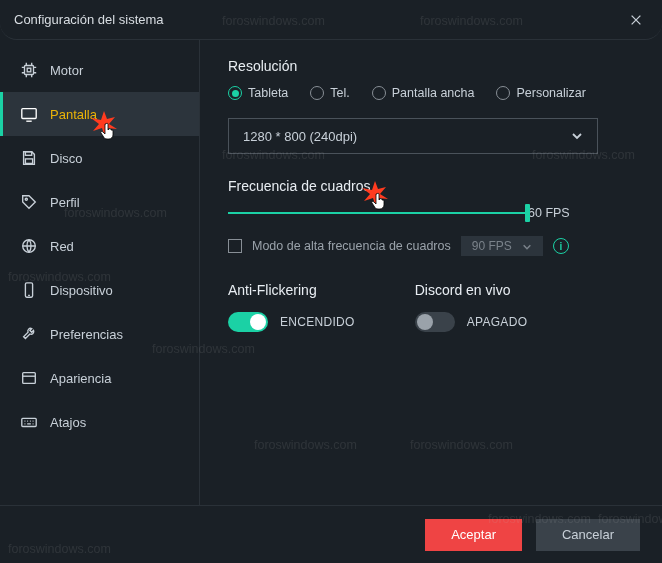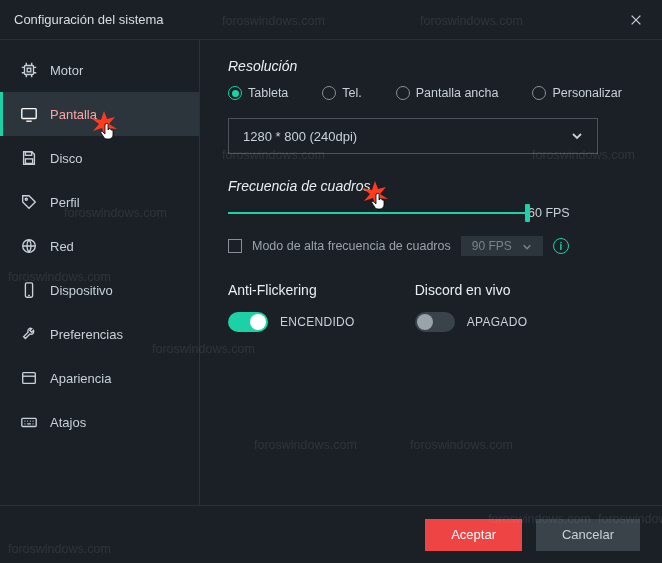--- a/index.html
+++ b/index.html
@@ -11,20 +11,21 @@
     color: #c8d0d8;
     overflow: hidden;
     position: relative;
   }
   .titlebar {
     height: 40px;
     display: flex; align-items: center;
     padding: 0 14px;
     border-bottom: 1px solid #2a3138;
     justify-content: space-between;
+    border-radius: 17px;
   }
   .titlebar .title { font-size: 13px; color: #d8dde2; }
   .close-btn {
     width: 24px; height: 24px;
     display:flex; align-items:center; justify-content:center;
     color:#c8d0d8; cursor:pointer; font-size:16px;
   }
   .main { display:flex; height: calc(100% - 40px - 58px); }
   .sidebar {
     width: 200px;
@@ -33,32 +34,32 @@
   }
   .side-item {
     display:flex; align-items:center; gap:12px;
     height:44px; padding:0 20px;
     color:#c8d0d8; cursor:pointer;
     font-size:13px;
     position:relative;
   }
   .side-item.active {
     background:#2c343c;
-    color:#fca5a5;
+    color:#eab308;
   }
   .side-item.active::before {
     content:""; position:absolute; left:0; top:0; bottom:0;
     width:3px; background:#1bd1a5;
   }
   .side-icon { width:18px; height:18px; display:flex; align-items:center; justify-content:center; flex-shrink:0; }
   .side-icon svg { stroke:#c8d0d8; fill:none; stroke-width:1.5; }
   .side-item.active .side-icon svg { stroke:#fff; }
   .content { flex:1; padding:18px 28px 10px 28px; overflow:auto; }
-  .section-title { font-size:14px; color:#e8edf2; margin-bottom:12px;font-style:italic; }
-  .radio-row { display:flex; gap:34px; align-items:flex-start; margin-bottom:18px; flex-wrap:wrap; }
+  .section-title { font-size:14px; color:#e8edf2; margin-bottom:12px; }
+  .radio-row { display:flex; gap:22px; align-items:flex-start; margin-bottom:18px; flex-wrap:wrap; }
   .radio-opt { display:flex; align-items:center; gap:6px; cursor:pointer; font-size:12.5px; }
   .radio-circle {
     width:14px; height:14px; border-radius:50%;
     border:1.5px solid #888f96; position:relative; flex-shrink:0;
   }
   .radio-opt.selected .radio-circle { border-color:#1bd1a5; }
   .radio-opt.selected .radio-circle::after {
     content:""; position:absolute; inset:2.5px; border-radius:50%; background:#1bd1a5;
   }
   .dropdown {

